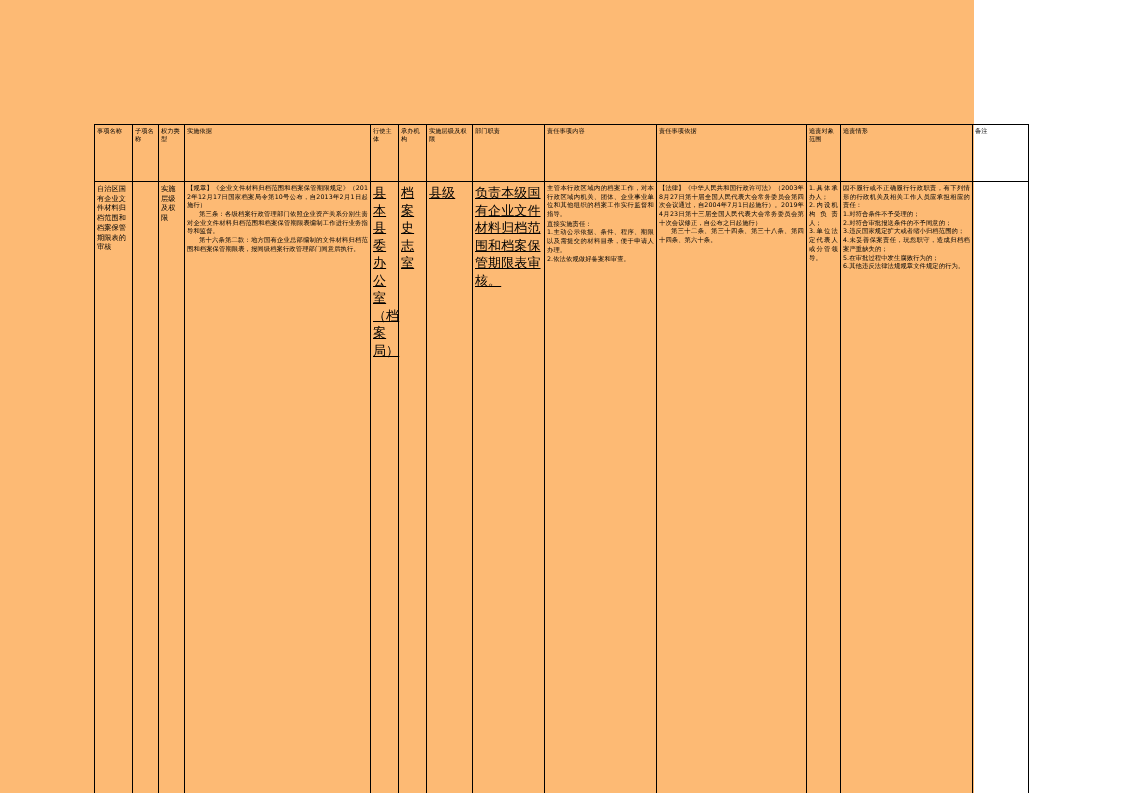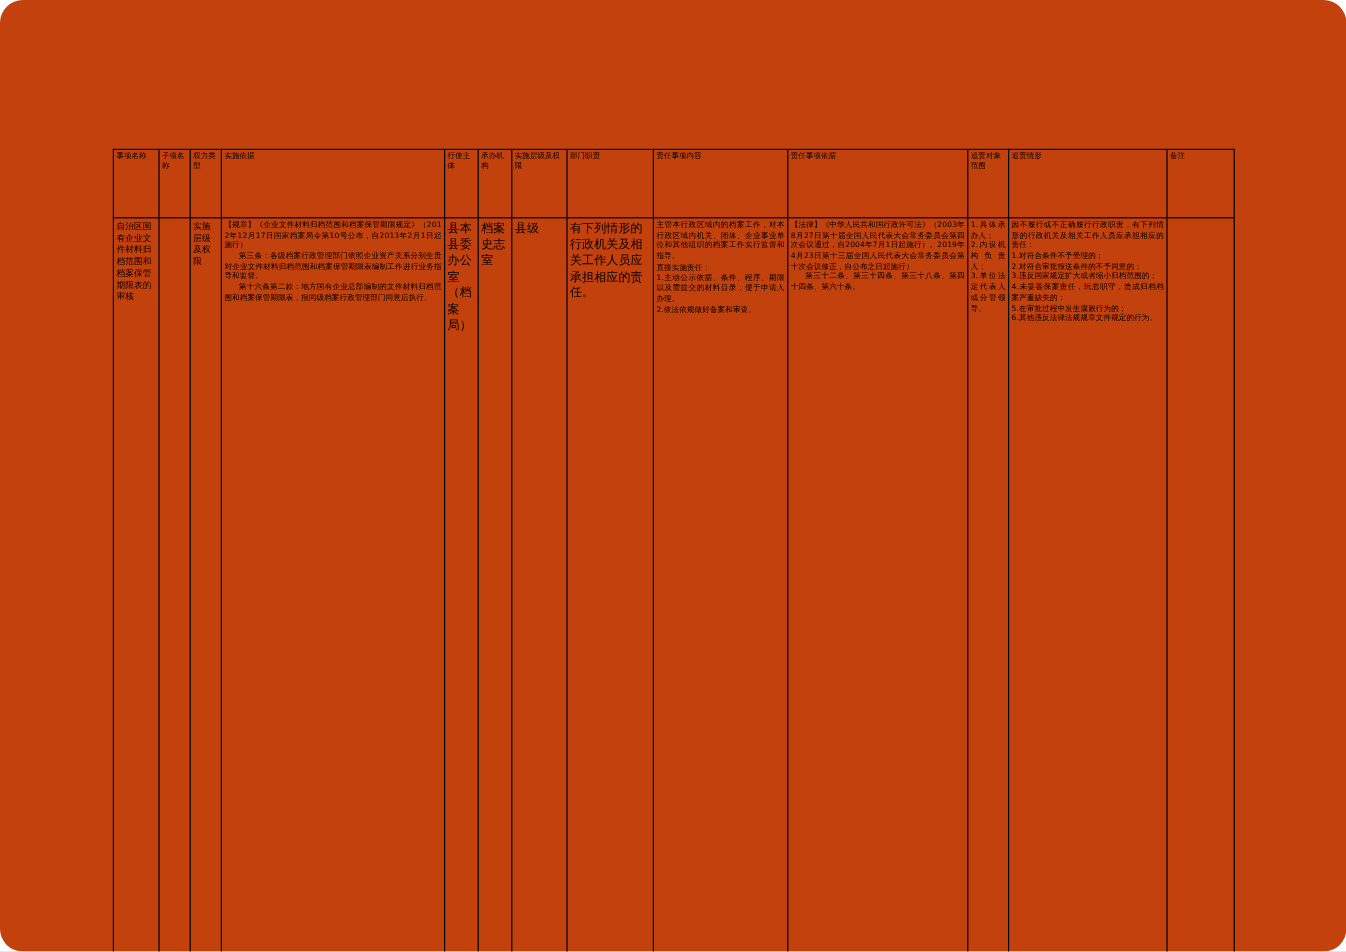--- a/index.html
+++ b/index.html
@@ -9,24 +9,23 @@
   }
   body {
     width: 1122px;
     height: 793px;
     font-family: "DejaVu Sans", "Liberation Sans", sans-serif;
     color: #000000;
     overflow: hidden;
   }
   #page {
     position: relative;
-    width: 1122px;
+    width: 974px;
     height: 793px;
-    background: #c2410c;
-    border-radius: 19px;
+    background: #fdba74;
   }
   table.sheet {
     position: absolute;
     left: 94px;
     top: 124px;
     width: 934px;
     border-collapse: collapse;
     table-layout: fixed;
   }
   table.sheet td, table.sheet th {
@@ -50,22 +49,23 @@
     vertical-align: middle;
   }
   .cellwrap {
     display: block;
   }
   .vtext {
     font-size: 7.2px;
     line-height: 1.35;
   }
   .nar {
-    font-size: 10px;
+    font-size: 13px;
     line-height: 1.35;
+    text-decoration: underline;
   }
   .body-text {
     font-size: 6.3px;
     line-height: 1.38;
     text-align: justify;
   }
   .indent {
     text-indent: 12px;
     display: block;
   }
@@ -134,21 +134,21 @@
         <td>
           <span class="cellwrap nar">县本县委办公室（档案局）</span>
         </td>
         <td>
           <span class="cellwrap nar">档案史志室</span>
         </td>
         <td>
           <span class="cellwrap nar">县级</span>
         </td>
         <td>
-          <span class="cellwrap nar">有下列情形的行政机关及相关工作人员应承担相应的责任。</span>
+          <span class="cellwrap nar">负责本级国有企业文件材料归档范围和档案保管期限表审核。</span>
         </td>
         <td>
           <span class="body-text noindent">主管本行政区域内的档案工作，对本行政区域内机关、团体、企业事业单位和其他组织的档案工作实行监督和指导。</span>
           <span class="gap"></span>
           <span class="body-text noindent">直接实施责任：</span>
           <span class="body-text noindent">1.主动公示依据、条件、程序、期限以及需提交的材料目录，便于申请人办理。</span>
           <span class="body-text noindent">2.依法依规做好备案和审查。</span>
         </td>
         <td>
           <span class="body-text noindent">【法律】《中华人民共和国行政许可法》（2003年8月27日第十届全国人民代表大会常务委员会第四次会议通过，自2004年7月1日起施行）。2019年4月23日第十三届全国人民代表大会常务委员会第十次会议修正，自公布之日起施行）</span>

